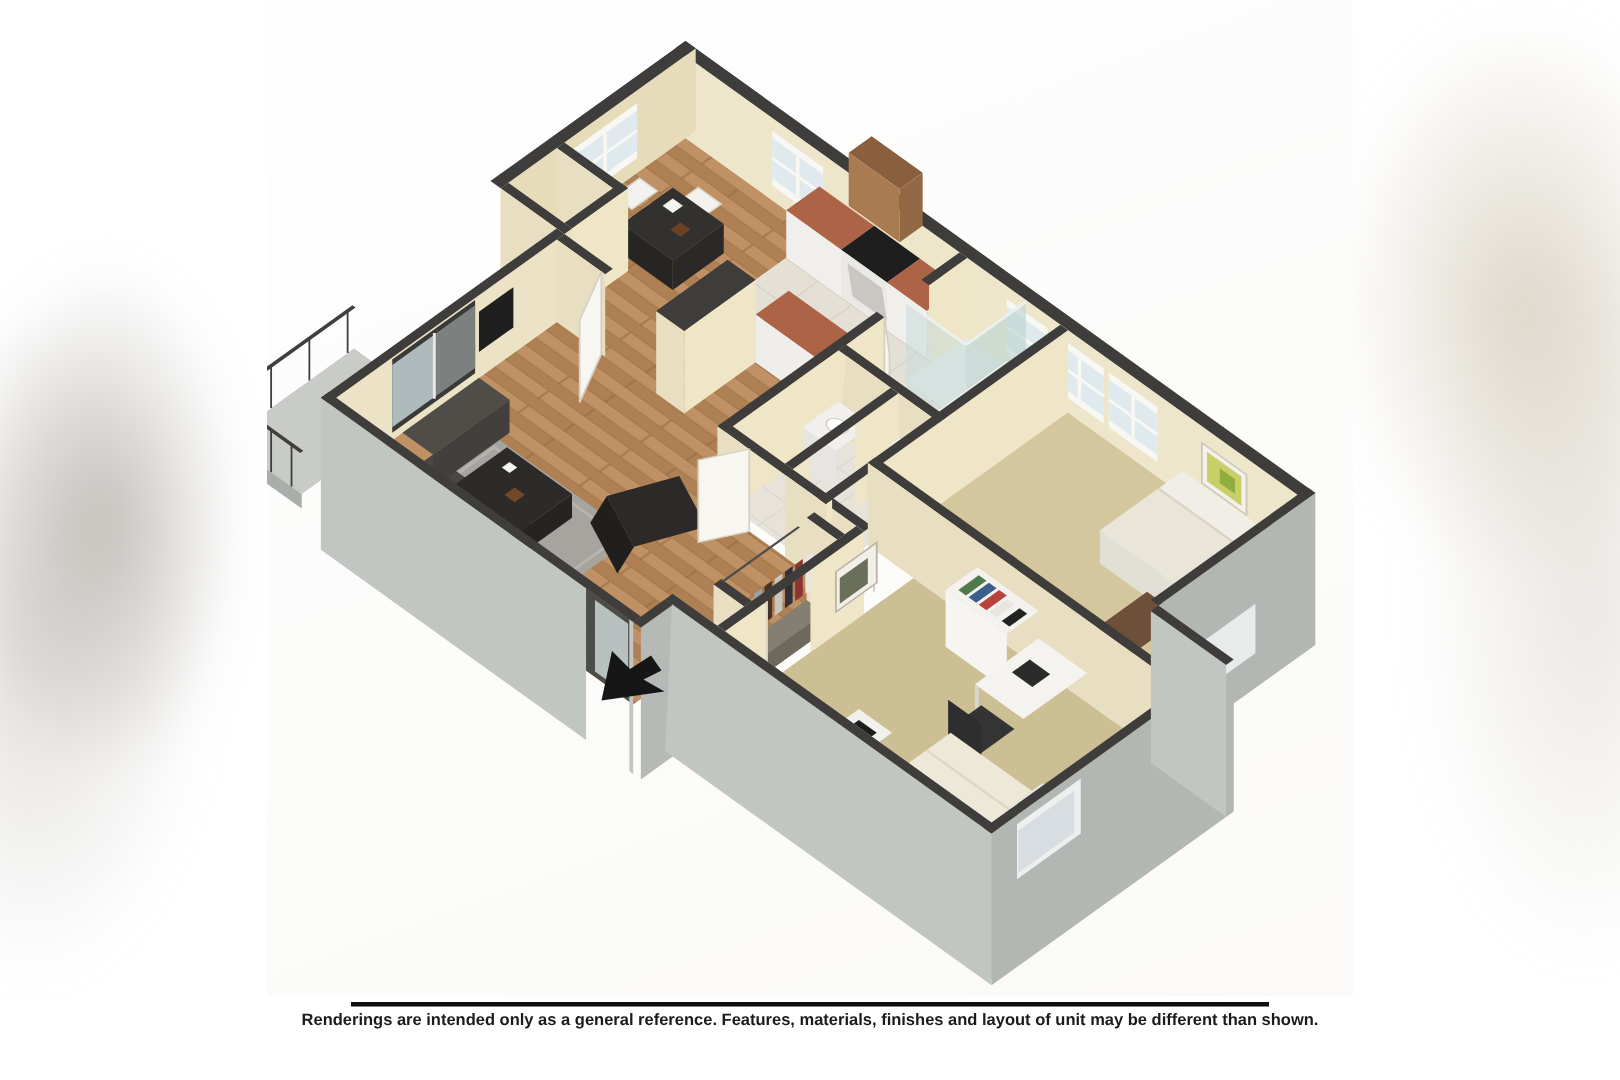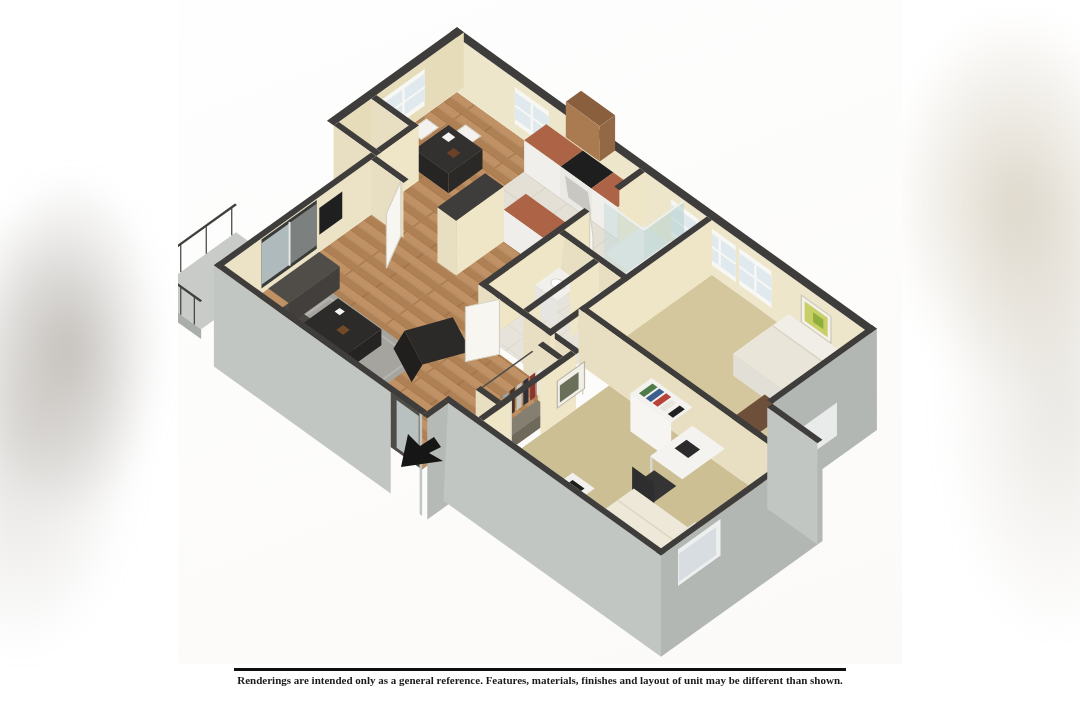--- a/index.html
+++ b/index.html
@@ -1,17 +1,17 @@
 <!DOCTYPE html>
 <html><head>
 <meta charset="utf-8">
 <style>
   html,body{margin:0;padding:0;background:#fff;}
   .page{position:relative;width:1080px;height:720px;background:#ffffff;overflow:hidden;
-        font-family:Liberation Serif, serif;}
+        font-family:Liberation Sans, sans-serif;}
   .band{position:absolute;top:0;height:100%;filter:blur(14px);}
   .band-left{left:-20px;width:200px;
     background:
       radial-gradient(ellipse 130px 240px at 45% 48%, rgba(150,144,136,.50), rgba(150,144,136,0) 72%),
       radial-gradient(ellipse 160px 300px at 20% 60%, rgba(170,164,156,.35), rgba(170,164,156,0) 75%);}
   .band-right{left:888px;width:212px;
     background:
       radial-gradient(ellipse 170px 260px at 60% 28%, rgba(196,185,162,.55), rgba(196,185,162,0) 74%),
       radial-gradient(ellipse 150px 320px at 80% 55%, rgba(186,178,162,.30), rgba(186,178,162,0) 78%);}
   .render-area{position:absolute;left:178px;top:0;width:724px;height:664px;

